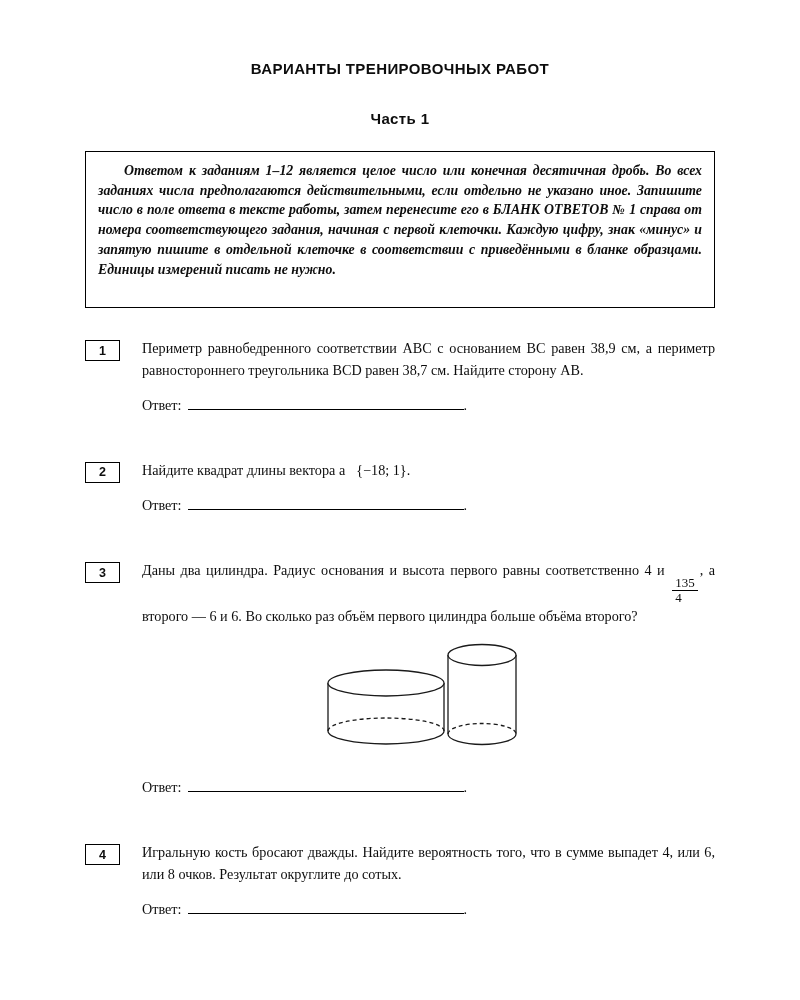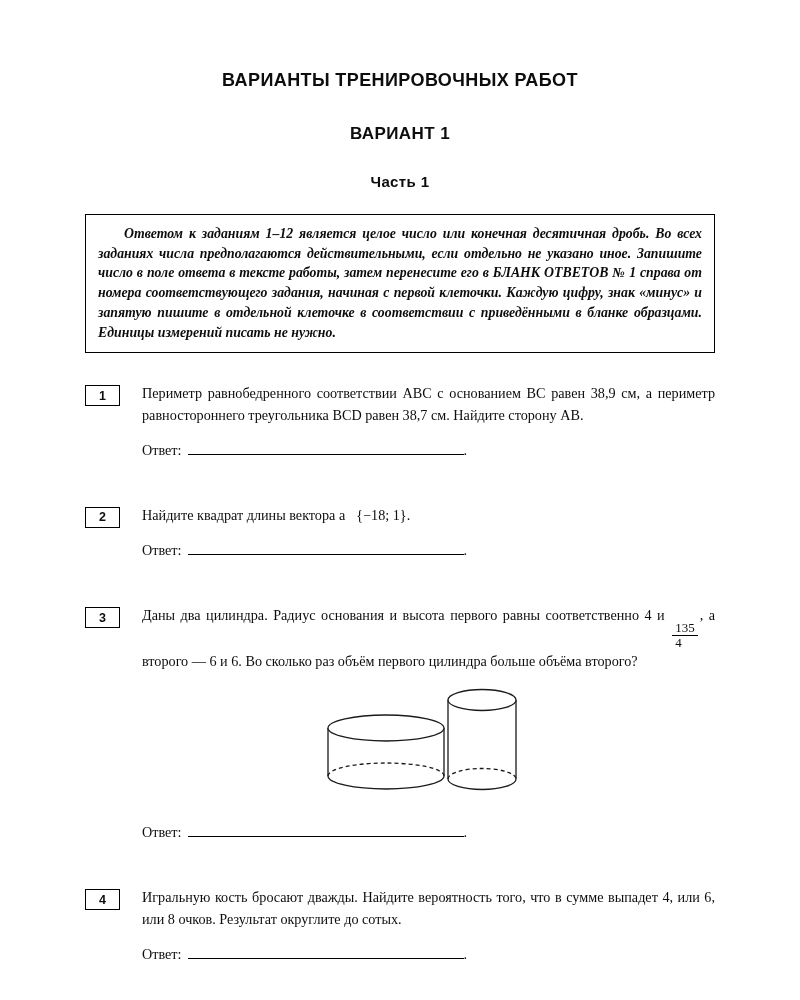--- a/index.html
+++ b/index.html
@@ -12,27 +12,27 @@
     box-sizing: border-box;
     padding: 56px 85px 0 85px;
     overflow: hidden;
   }
   .heading {
     font-family: "Liberation Sans", "DejaVu Sans", sans-serif;
     font-weight: 700;
     text-align: center;
     letter-spacing: 0.4px;
   }
-  h1.heading { font-size: 18px; margin: 14px 0 33px 0; }
+  h1.heading { font-size: 15px; margin: 4px 0 33px 0; }
   h2.heading { font-size: 17px;   margin: 0 0 29px 0; }
   h3.heading { font-size: 15px;   margin: 16px 0 24px 0; }
 
   .instructions {
     border: 1.6px solid #000;
-    padding: 9px 12px 10px 12px;
+    padding: 9px 12px 28px 12px;
     margin: 8px 0 30px 0;
   }
   .instructions p {
     margin: 0;
     font-size: 13.8px;
     line-height: 1.43;
     font-weight: 700;
     font-style: italic;
     text-align: justify;
     text-indent: 26px;
@@ -73,21 +73,20 @@
   .frac .den { padding: 0 3px; }
   .figure { text-align: center; margin: 14px 0 4px 0; }
   .figure svg { display: inline-block; }
 </style>
 </head>
 <body>
 
 <div class="page">
 
   <h1 class="heading">ВАРИАНТЫ ТРЕНИРОВОЧНЫХ РАБОТ</h1>
-  <h2 class="heading">ВАРИАНТ 1</h2>
   <h3 class="heading">Часть 1</h3>
 
   <div class="instructions">
     <p>Ответом к заданиям 1–12 является целое число или конечная десятичная дробь. Во всех заданиях числа предполагаются действительными, если отдельно не указано иное. Запишите число в поле ответа в тексте работы, затем перенесите его в БЛАНК ОТВЕТОВ № 1 справа от номера соответствующего задания, начиная с первой клеточки. Каждую цифру, знак «минус» и запятую пишите в отдельной клеточке в соответствии с приведёнными в бланке образцами. Единицы измерений писать не нужно.</p>
   </div>
 
   <section class="problem">
     <div class="numbox">1</div>
     <div class="pbody">
       <p class="ptext"><span>Периметр равнобедренного соответствии </span><span class="mvar">ABC</span><span> с основанием </span><span class="mvar">BC</span><span> равен 38,9 см, а периметр равностороннего треугольника </span><span class="mvar">BCD</span><span> равен 38,7 см. Найдите сторону </span><span class="mvar">AB</span><span>.</span></p>

